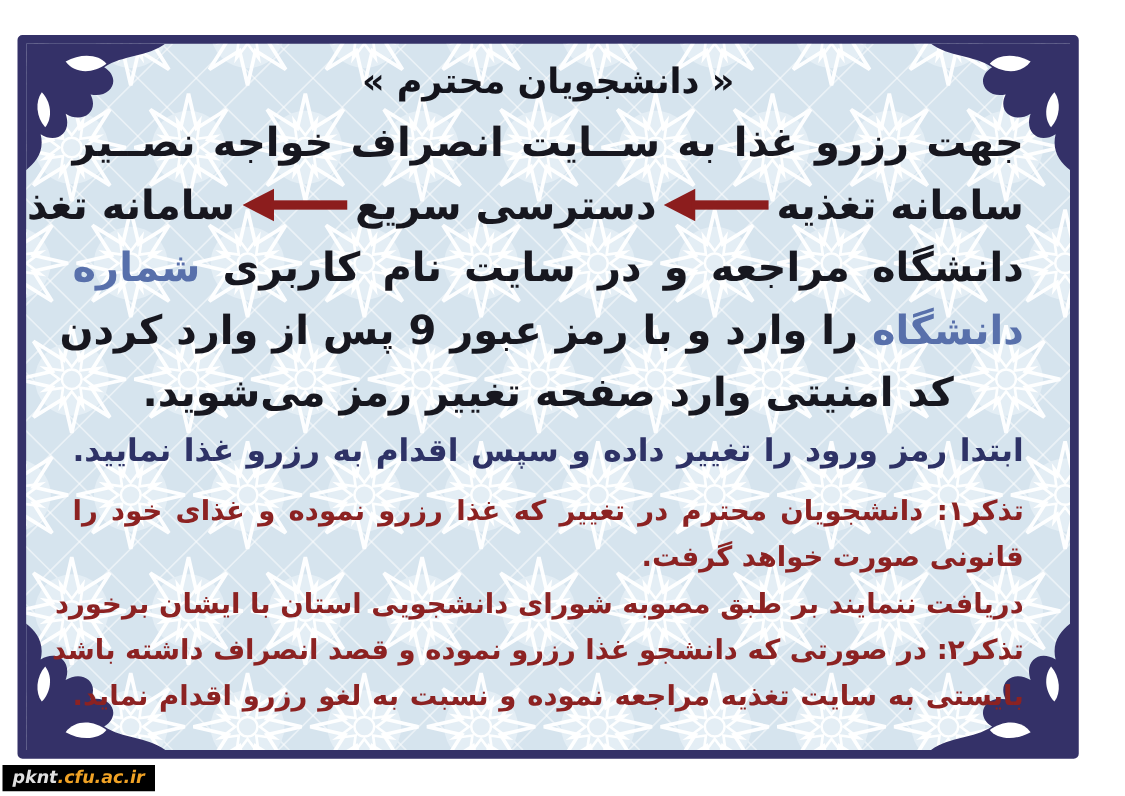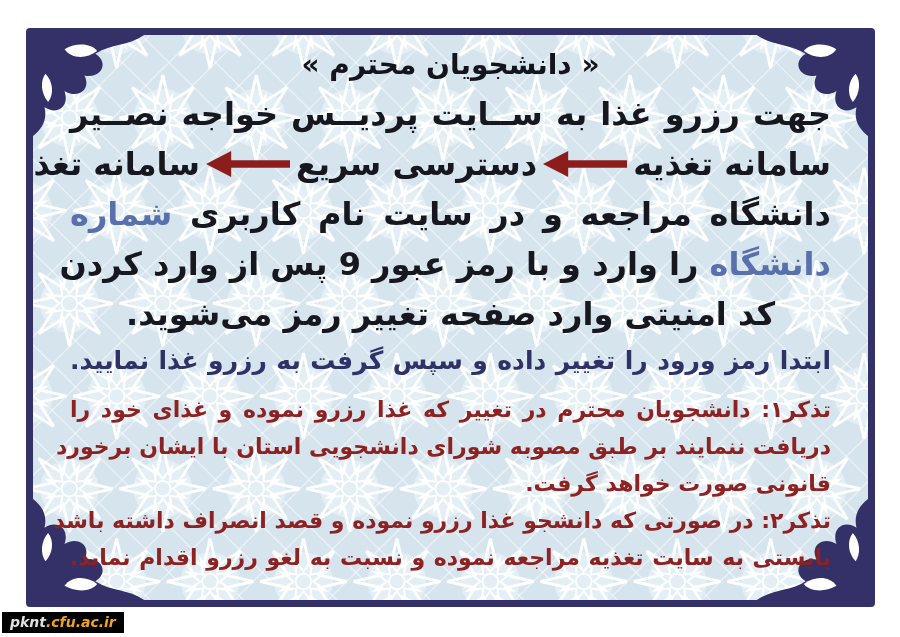--- a/index.html
+++ b/index.html
@@ -2,21 +2,21 @@
 <html lang="fa" style="--frame-navy: #343168; --navy-text: #2e3266; --highlight-blue: #5870ab; --alert-red: #8c2222; --arrow-maroon: #8c1d1d; --watermark-orange: #f0a225; --pattern-blue: #d6e4ee;"><head>
 <meta charset="utf-8">
 <style>
   html,body{margin:0;padding:0;}
   body{
     width:900px;height:637px;position:relative;overflow:hidden;
     background:#ffffff;
     font-family:"DejaVu Sans",sans-serif;
   }
   .poster{
-    position:absolute;left:26px;top:28px;width:849px;height:579px;
+    position:absolute;left:14px;top:28px;width:849px;height:579px;
     box-sizing:border-box;
     border:7px solid var(--frame-navy,#343168);
     border-radius:4px;
     overflow:hidden;
     background:var(--pattern-blue,#d6e4ee);
   }
   #bg-pattern{position:absolute;left:0;top:0;width:100%;height:100%;display:block;}
   .corner{position:absolute;width:118px;height:118px;pointer-events:none;}
   .corner.tl{top:-3px;left:-3px;}
   .corner.tr{top:-3px;right:-3px;transform:scaleX(-1);}
@@ -426,21 +426,21 @@
   <svg class="corner bl" viewBox="0 0 130 130">
       <use href="#corner-ornament"></use>
     </svg>
   <svg class="corner br" viewBox="0 0 130 130">
       <use href="#corner-ornament"></use>
     </svg>
 
   <div class="content">
     <div class="title">« دانشجویان محترم »</div>
 
-    <div class="main-line just">جهت رزرو غذا به ســایت پردیــس خواجه نصــیر</div>
+    <div class="main-line just">جهت رزرو غذا به ســایت انصراف خواجه نصــیر</div>
 
     <div class="main-line flexline">
       <span>سامانه تغذیه</span>
       <svg class="arrow-icon" viewBox="0 0 90 30">
         <polygon points="0,15 27,1 27,29" fill="#8c1d1d"></polygon>
         <rect x="24" y="11" width="66" height="8" fill="#8c1d1d"></rect>
       </svg>
       <span>دسترسی سریع</span>
       <svg class="arrow-icon" viewBox="0 0 90 30">
         <polygon points="0,15 27,1 27,29" fill="#8c1d1d"></polygon>
@@ -454,26 +454,26 @@
       <span class="hl">شماره</span>
     </div>
 
     <div class="main-line just">
       <span class="hl">دانشگاه</span>
       <span>را وارد و با رمز عبور 9 پس از وارد کردن</span>
     </div>
 
     <div class="main-line center">کد امنیتی وارد صفحه تغییر رمز می‌شوید.</div>
 
-    <div class="navy-line just">ابتدا رمز ورود را تغییر داده و سپس گرفت به رزرو غذا نمایید.</div>
+    <div class="navy-line just">ابتدا رمز ورود را تغییر داده و سپس اقدام به رزرو غذا نمایید.</div>
 
     <div class="notes-block">
       <div class="note-line just">تذکر۱: دانشجویان محترم در تغییر که غذا رزرو نموده و غذای خود را</div>
+      <div class="note-line right">قانونی صورت خواهد گرفت.</div>
       <div class="note-line just">دریافت ننمایند بر طبق مصوبه شورای دانشجویی استان با ایشان برخورد</div>
-      <div class="note-line right">قانونی صورت خواهد گرفت.</div>
       <div class="note-line just">تذکر۲: در صورتی که دانشجو غذا رزرو نموده و قصد انصراف داشته باشد</div>
       <div class="note-line just">بایستی به سایت تغذیه مراجعه نموده و نسبت به لغو رزرو اقدام نماید.</div>
     </div>
   </div>
 </div>
 
 <div class="watermark">
   <span class="wm-prefix">pknt</span><span class="wm-suffix">.cfu.ac.ir</span>
 </div>
 

